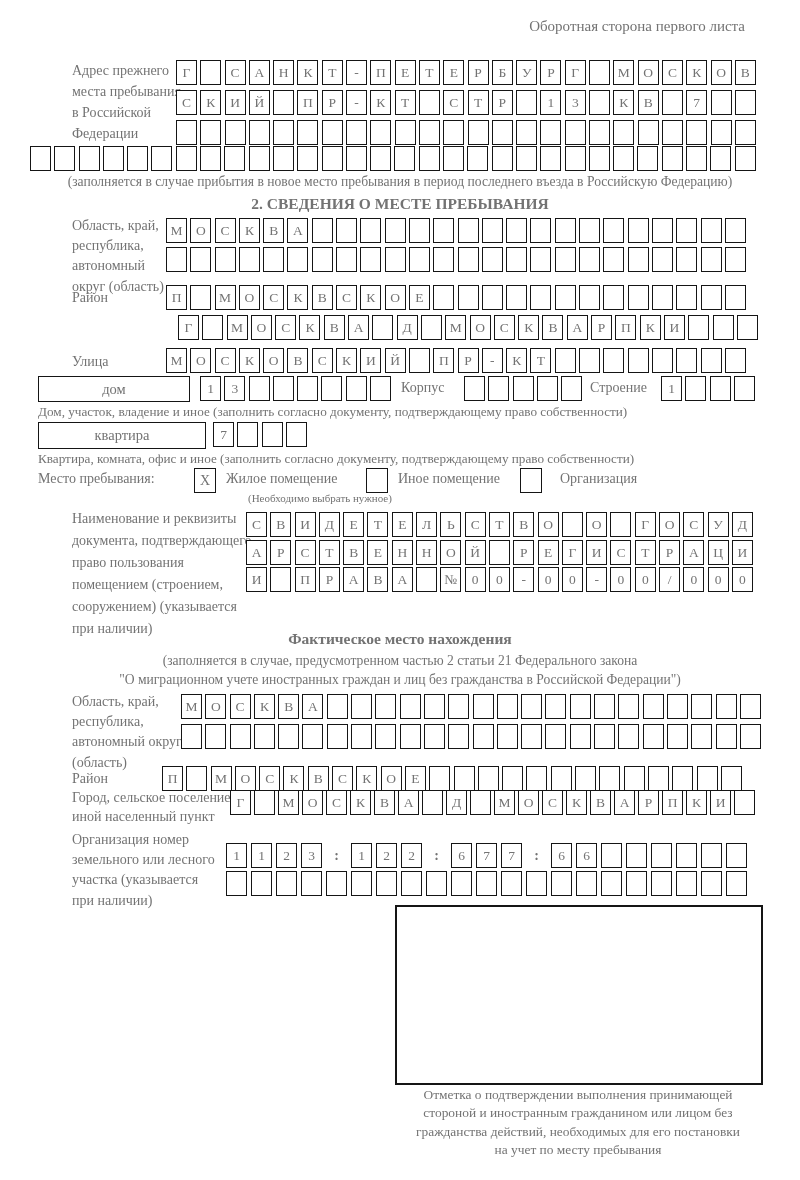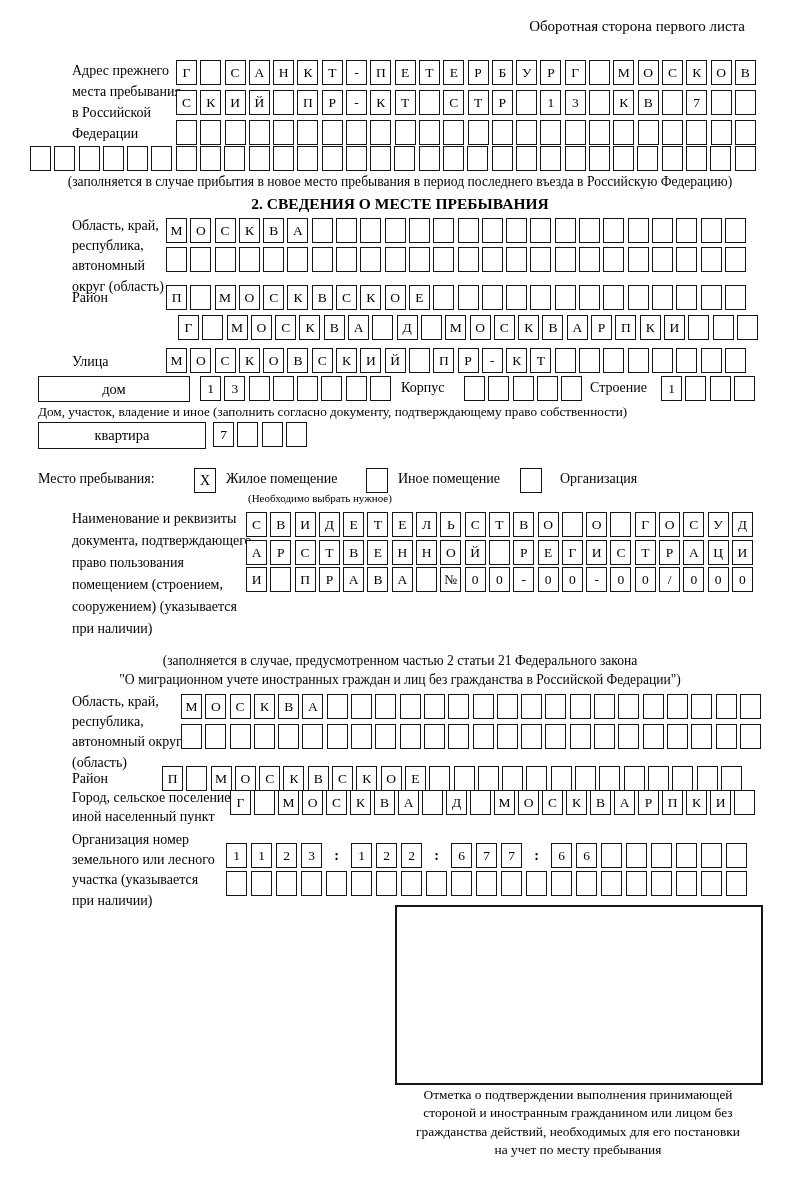--- a/index.html
+++ b/index.html
@@ -1,17 +1,17 @@
 <!DOCTYPE html>
 <html><head>
 <meta charset="utf-8">
 <style>
   html,body{margin:0;padding:0;background:#ffffff;}
   #canvas{position:relative;width:800px;height:1180px;background:#fff;
-          font-family:"Liberation Serif","DejaVu Serif",serif;color:#000000;overflow:hidden;}
+          font-family:"Liberation Serif","DejaVu Serif",serif;color:#737373;overflow:hidden;}
   .lbl{position:absolute;font-size:14px;line-height:21px;white-space:nowrap;}
   .lbl div{white-space:nowrap;}
   .lh20 div{line-height:20.2px;}
   .lh19 div{line-height:18.8px;}
   .lh22 div{line-height:22px;}
   .grid{position:absolute;display:flex;gap:3.3px;}
   .cell{width:21px;height:25px;border:1.5px solid #151515;box-sizing:border-box;
         display:flex;align-items:center;justify-content:center;
         font-size:13.5px;background:#fff;flex:0 0 auto;}
   .colon{width:21px;height:25px;display:flex;align-items:center;justify-content:center;
@@ -327,20 +327,21 @@
     </div>
   <div class="caption" style="left:38px;top:404px;">Дом, участок, владение и иное (заполнить согласно документу, подтверждающему право собственности)</div>
 
   <div class="bigbox" style="left:38px;top:422px;width:168px;height:27px;">квартира</div>
   <div class="grid" style="left:213px;top:422px;">
       <span class="cell">7</span>
       <span class="cell"></span>
       <span class="cell"></span>
       <span class="cell"></span>
     </div>
+  <div class="caption" style="left:38px;top:451px;">Квартира, комната, офис и иное (заполнить согласно документу, подтверждающему право собственности)</div>
 
   <div class="cbl" style="left:38px;top:471px;">Место пребывания:</div>
   <div class="checkbox" style="left:194px;top:468px;">X</div>
   <div class="cbl" style="left:226px;top:471px;">Жилое помещение</div>
   <div class="checkbox" style="left:366px;top:468px;"></div>
   <div class="cbl" style="left:398px;top:471px;">Иное помещение</div>
   <div class="checkbox" style="left:520px;top:468px;"></div>
   <div class="cbl" style="left:560px;top:471px;">Организация</div>
   <div class="caption" style="left:248px;top:492px;font-size:11px;">(Необходимо выбрать нужное)</div>
 
@@ -415,20 +416,21 @@
       <span class="cell">0</span>
       <span class="cell">-</span>
       <span class="cell">0</span>
       <span class="cell">0</span>
       <span class="cell">/</span>
       <span class="cell">0</span>
       <span class="cell">0</span>
       <span class="cell">0</span>
     </div>
 
+  <div class="title" style="top:630px;">Фактическое место нахождения</div>
   <div class="note" style="top:653px;">(заполняется в случае, предусмотренном частью 2 статьи 21 Федерального закона</div>
   <div class="note" style="top:672px;">"О миграционном учете иностранных граждан и лиц без гражданства в Российской Федерации")</div>
 
   <div class="lbl lh20" style="left:72px;top:692px;">
     <div>Область, край,</div>
     <div>республика,</div>
     <div>автономный округ</div>
     <div>(область)</div>
   </div>
   <div class="grid" style="left:181px;top:694px;">

